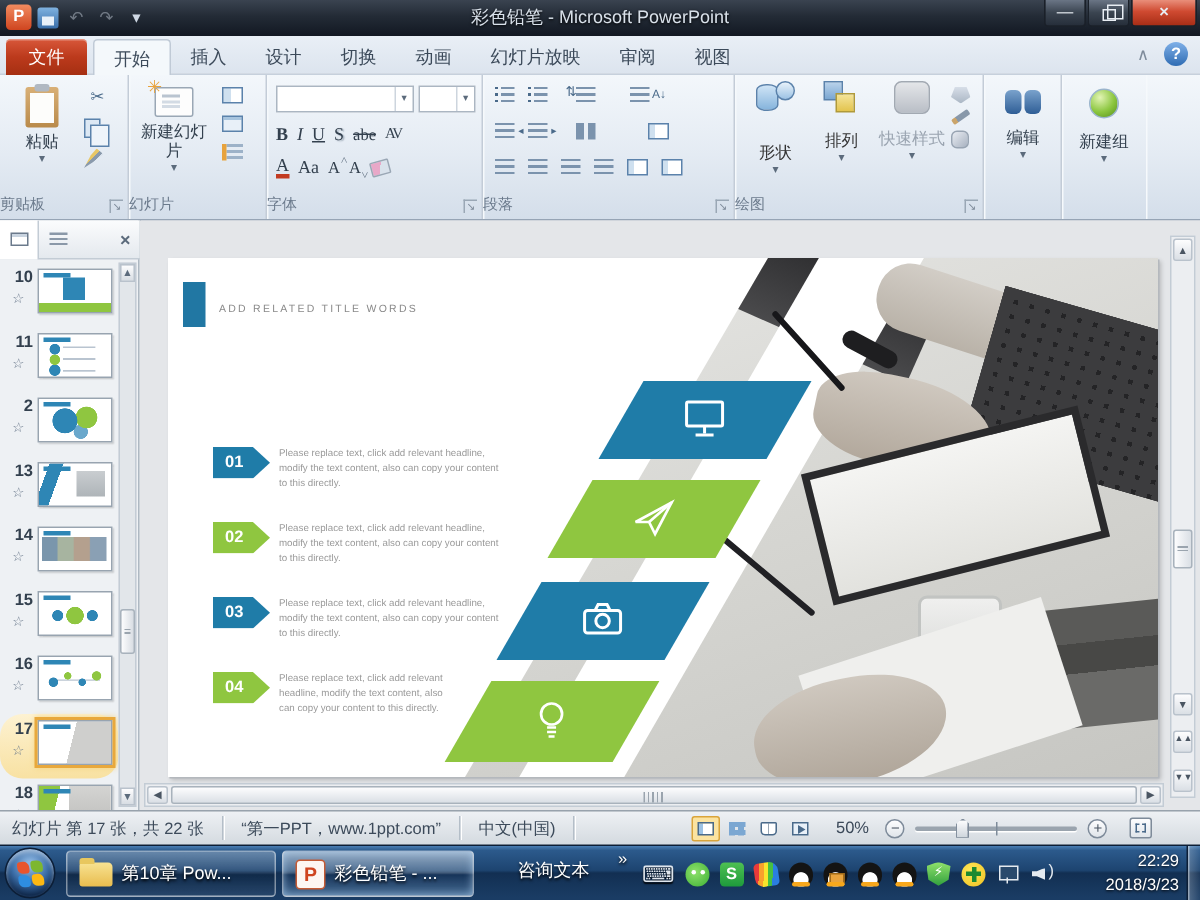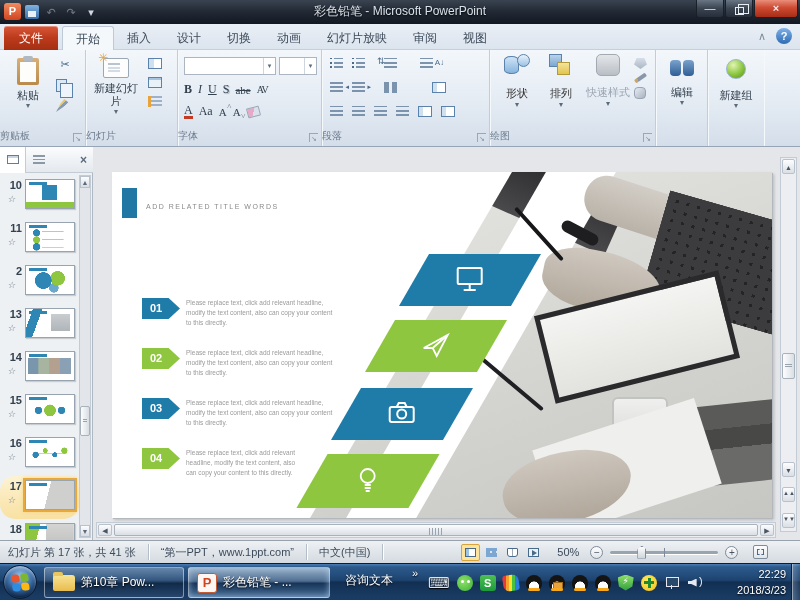--- a/index.html
+++ b/index.html
@@ -265,21 +265,21 @@
     background:linear-gradient(#4a7eb4 0%,#2c5a8c 8%,#1d4470 45%,#122f52 50%,#1a3c64 95%); border-top:1px solid #0c1e36; }
   .orb { position:absolute; left:3px; top:1px; width:34px; height:34px; border-radius:50%;
     background:radial-gradient(circle at 50% 32%,#8ab4e0 0 8%,#3c6ea8 45%,#122c50 75%); border:1px solid #0c1e36; box-shadow:inset 0 2px 3px rgba(255,255,255,.5); }
   .flag { position:absolute; left:8px; top:8px; width:18px; height:18px; transform:rotate(-6deg); display:grid; grid-template-columns:8px 8px; grid-template-rows:8px 8px; gap:1px; }
   .flag i { border-radius:2px 4px 2px 4px; display:block; }
   .fl-r { background:#e8552e; } .fl-g { background:#7db72f; } .fl-b { background:#2e8de0; } .fl-y { background:#fdb813; }
   .task { position:absolute; top:3px; height:31px; border-radius:3px; border:1px solid rgba(255,255,255,.45);
     background:linear-gradient(rgba(255,255,255,.28),rgba(255,255,255,.08) 48%,rgba(0,0,0,.12) 52%,rgba(255,255,255,.06));
     display:flex; align-items:center; gap:6px; padding:0 8px; color:#fff; font-size:12px; text-shadow:0 1px 2px #000; }
   .task.active { background:linear-gradient(rgba(255,255,255,.5),rgba(220,235,250,.25) 48%,rgba(30,60,100,.3) 52%,rgba(160,200,240,.35)); box-shadow:0 0 6px rgba(190,225,255,.6) inset; }
-  .task1 { left:44px; width:140px; } .task2 { left:188px; width:142px; }
+  .task1 { left:44px; width:140px; } .task2 { left:188px; width:128px; }
   .folder-ic { position:relative; width:22px; height:16px; background:linear-gradient(#f8e392,#e8bc4e); border-radius:2px 3px 2px 2px; }
   .folder-ic::before { content:""; position:absolute; left:0; top:-3px; width:10px; height:4px; background:#e8c75e; border-radius:2px 2px 0 0; }
   .ppt-ic { position:relative; width:20px; height:20px; background:#fdf6f2; border-radius:3px; border:1px solid #c45a34; }
   .ppt-ic::after { content:"P"; position:absolute; left:0; right:0; top:1px; text-align:center; color:#cf4520; font-weight:bold; font-size:13px; text-shadow:none; }
   .imeband { position:absolute; left:345px; top:8px; color:#fff; font-size:12px; text-shadow:0 1px 2px #000; }
   .chev { position:absolute; left:412px; top:3px; color:#fff; font-size:11px; text-shadow:0 1px 2px #000; }
   .tray { position:absolute; left:428px; top:0; height:37px; display:flex; align-items:center; gap:7px; }
   .kb-ic { color:#dfe6ee; font-size:15px; text-shadow:0 1px 1px #000; }
   .ti { width:16px; height:16px; position:relative; }
   .wechat-ic { border-radius:50%; background:radial-gradient(circle at 40% 40%,#8ee06a,#3cb034); }
@@ -426,21 +426,21 @@
       <div class="glabel">段落</div>
       <div class="dlg">↘</div>
     </div>
 
     <div class="rgroup g-draw">
       <div class="drawbig" style="left:4px;">
         <div class="shapes-ic">
             <span class="cyl"></span>
             <span class="cir"></span>
           </div>
-        <div class="blabel" style="font-size:11px;margin-top:8px;">形状</div>
+        <div class="blabel" style="font-size:11px;margin-top:16px;">形状</div>
         <div class="caret">▾</div>
       </div>
       <div class="drawbig" style="left:48px;">
         <div class="arrange-ic">
             <span class="sq1"></span>
             <span class="sq2"></span>
           </div>
         <div class="blabel" style="font-size:11px;margin-top:8px;">排列</div>
         <div class="caret">▾</div>
       </div>
@@ -632,21 +632,21 @@
         <div class="hs-btn" style="left:1px;">◀</div>
         <div class="hthumb">
             <span class="hgrip"></span>
           </div>
         <div class="hs-btn" style="right:1px;">▶</div>
       </div>
     </div>
   </div>
 
   <div class="statusbar">
-    <div class="sb-item" style="margin-left:4px;">幻灯片 第 17 张，共 41 张</div>
+    <div class="sb-item" style="margin-left:4px;">幻灯片 第 17 张，共 22 张</div>
     <div class="sb-sep"></div>
     <div class="sb-item">“第一PPT，www.1ppt.com”</div>
     <div class="sb-sep"></div>
     <div class="sb-item">中文(中国)</div>
     <div class="sb-sep"></div>
     <div class="viewbtns">
       <div class="vb sel">
           <span class="vb-normal"></span>
         </div>
       <div class="vb">

